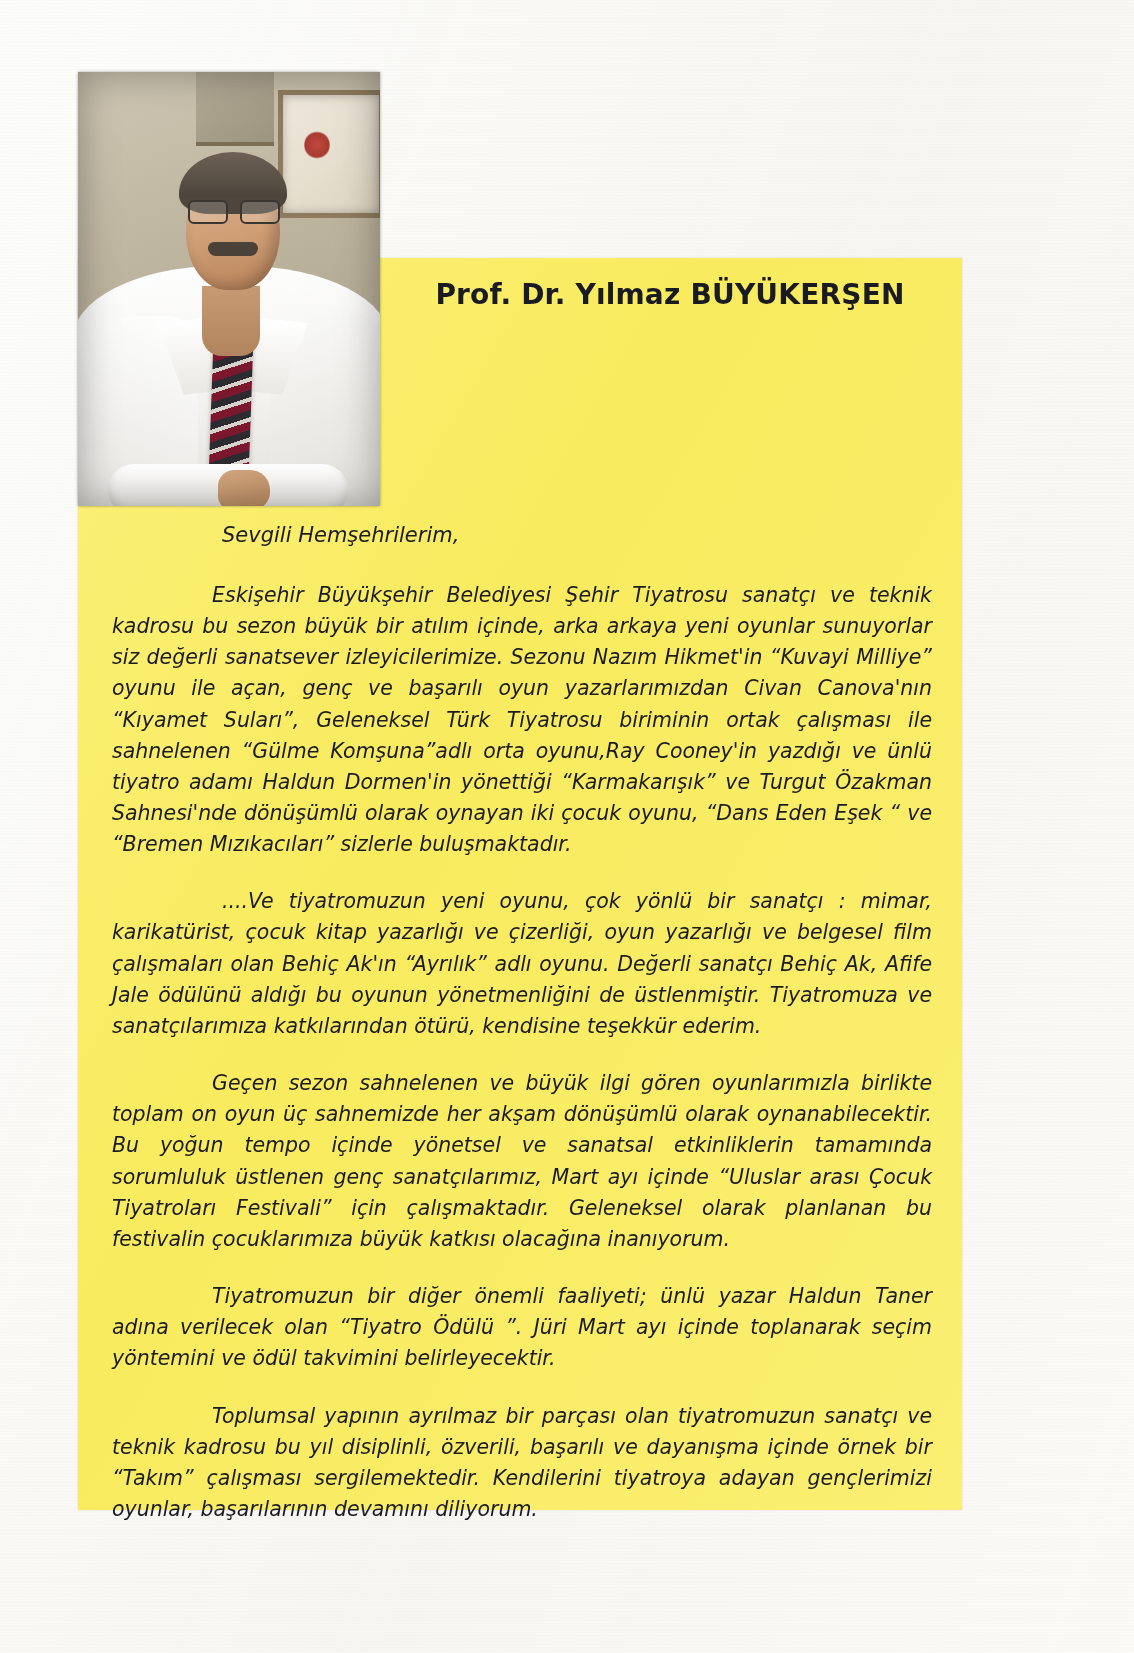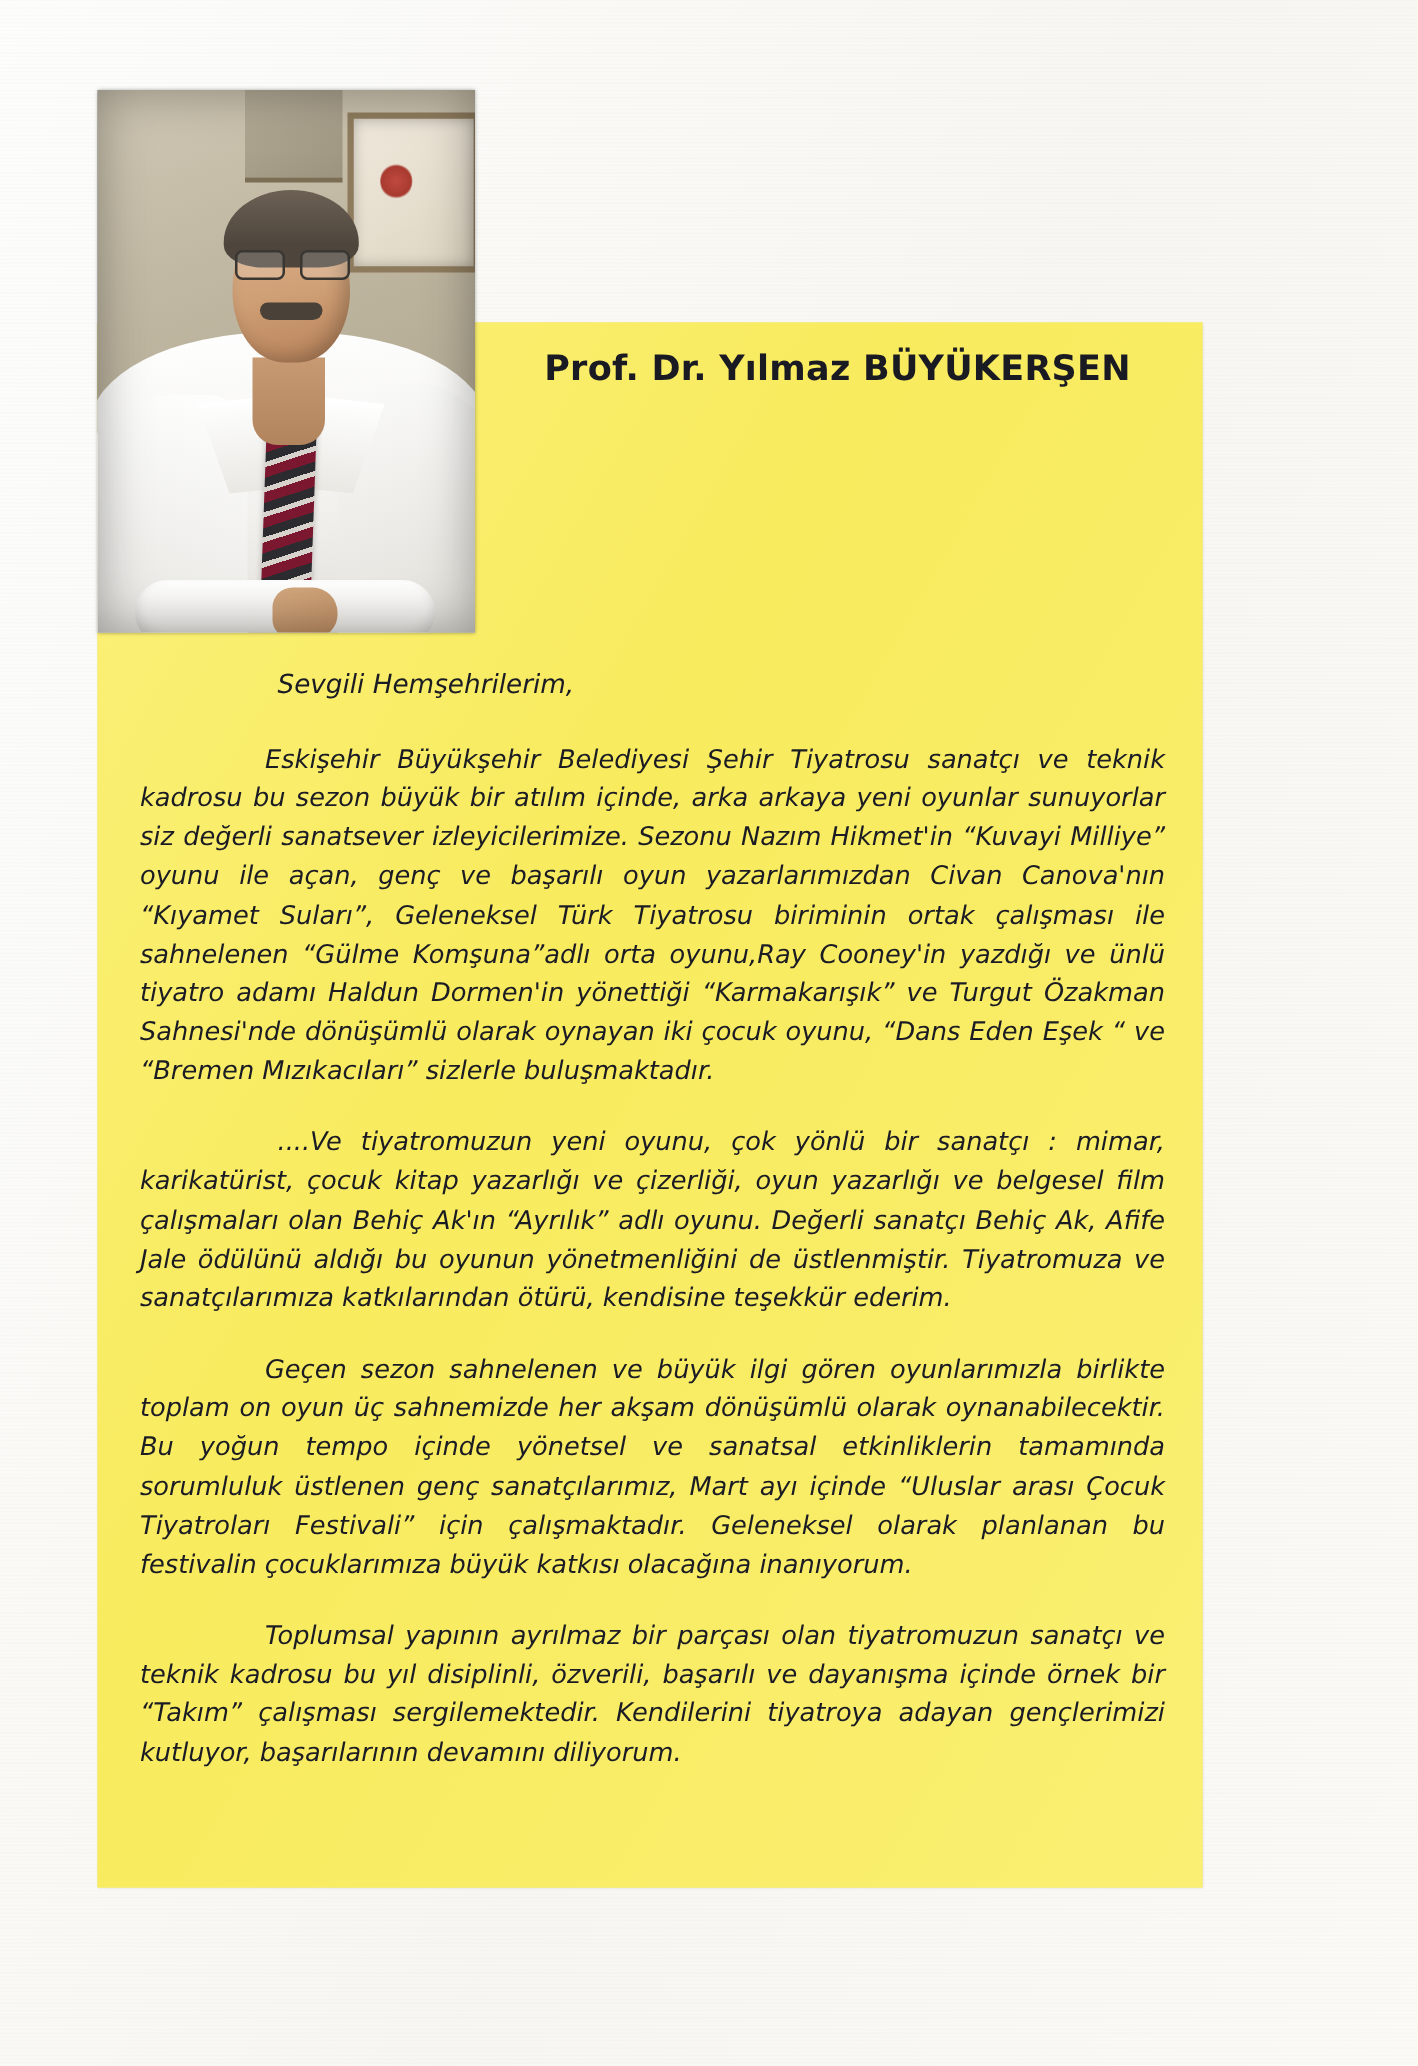--- a/index.html
+++ b/index.html
@@ -186,21 +186,21 @@
     top: 520px;
     width: 820px;
     color: #1b1b24;
     font-family: "DejaVu Sans", sans-serif;
     font-style: italic;
     font-size: 20.5px;
     line-height: 1.52;
     text-align: justify;
   }
   .salutation {
-    margin: 12px 0 28px 110px;
+    margin: 0 0 28px 110px;
     font-style: italic;
     font-size: 21px;
   }
   .para {
     margin: 0 0 26px 0;
     text-indent: 100px;
   }
   .para.dots { text-indent: 110px; }
 </style>
 </head>
@@ -232,16 +232,17 @@
 
   <div class="title-block">
     <div class="name">Prof. Dr. Yılmaz BÜYÜKERŞEN</div>
   </div>
 
   <div class="letter">
     <p class="salutation">Sevgili Hemşehrilerim,</p>
     <p class="para">Eskişehir Büyükşehir Belediyesi Şehir Tiyatrosu sanatçı ve teknik kadrosu bu sezon büyük bir atılım içinde, arka arkaya yeni oyunlar sunuyorlar siz değerli sanatsever izleyicilerimize. Sezonu Nazım Hikmet'in “Kuvayi Milliye” oyunu ile açan, genç ve başarılı oyun yazarlarımızdan Civan Canova'nın “Kıyamet Suları”, Geleneksel Türk Tiyatrosu biriminin ortak çalışması ile sahnelenen “Gülme Komşuna”adlı orta oyunu,Ray Cooney'in yazdığı ve ünlü tiyatro adamı Haldun Dormen'in yönettiği “Karmakarışık” ve Turgut Özakman Sahnesi'nde dönüşümlü olarak oynayan iki çocuk oyunu, “Dans Eden Eşek “ ve “Bremen Mızıkacıları” sizlerle buluşmaktadır.</p>
     <p class="para dots">....Ve tiyatromuzun yeni oyunu, çok yönlü bir sanatçı : mimar, karikatürist, çocuk kitap yazarlığı ve çizerliği, oyun yazarlığı ve belgesel film çalışmaları olan Behiç Ak'ın “Ayrılık” adlı oyunu. Değerli sanatçı Behiç Ak, Afife Jale ödülünü aldığı bu oyunun yönetmenliğini de üstlenmiştir. Tiyatromuza ve sanatçılarımıza katkılarından ötürü, kendisine teşekkür ederim.</p>
     <p class="para">Geçen sezon sahnelenen ve büyük ilgi gören oyunlarımızla birlikte toplam on oyun üç sahnemizde her akşam dönüşümlü olarak oynanabilecektir. Bu yoğun tempo içinde yönetsel ve sanatsal etkinliklerin tamamında sorumluluk üstlenen genç sanatçılarımız, Mart ayı içinde “Uluslar arası Çocuk Tiyatroları Festivali” için çalışmaktadır. Geleneksel olarak planlanan bu festivalin çocuklarımıza büyük katkısı olacağına inanıyorum.</p>
-    <p class="para">Toplumsal yapının ayrılmaz bir parçası olan tiyatromuzun sanatçı ve teknik kadrosu bu yıl disiplinli, özverili, başarılı ve dayanışma içinde örnek bir “Takım” çalışması sergilemektedir. Kendilerini tiyatroya adayan gençlerimizi kutluyor, başarılarının devamını diliyorum.</p>
+    <p class="para">Tiyatromuzun bir diğer önemli faaliyeti; ünlü yazar Haldun Taner adına verilecek olan “Tiyatro Ödülü ”. Jüri Mart ayı içinde toplanarak seçim yöntemini ve ödül takvimini belirleyecektir.</p>
+    <p class="para">Toplumsal yapının ayrılmaz bir parçası olan tiyatromuzun sanatçı ve teknik kadrosu bu yıl disiplinli, özverili, başarılı ve dayanışma içinde örnek bir “Takım” çalışması sergilemektedir. Kendilerini tiyatroya adayan gençlerimizi oyunlar, başarılarının devamını diliyorum.</p>
   </div>
 
 </div>
 
 </body></html>

